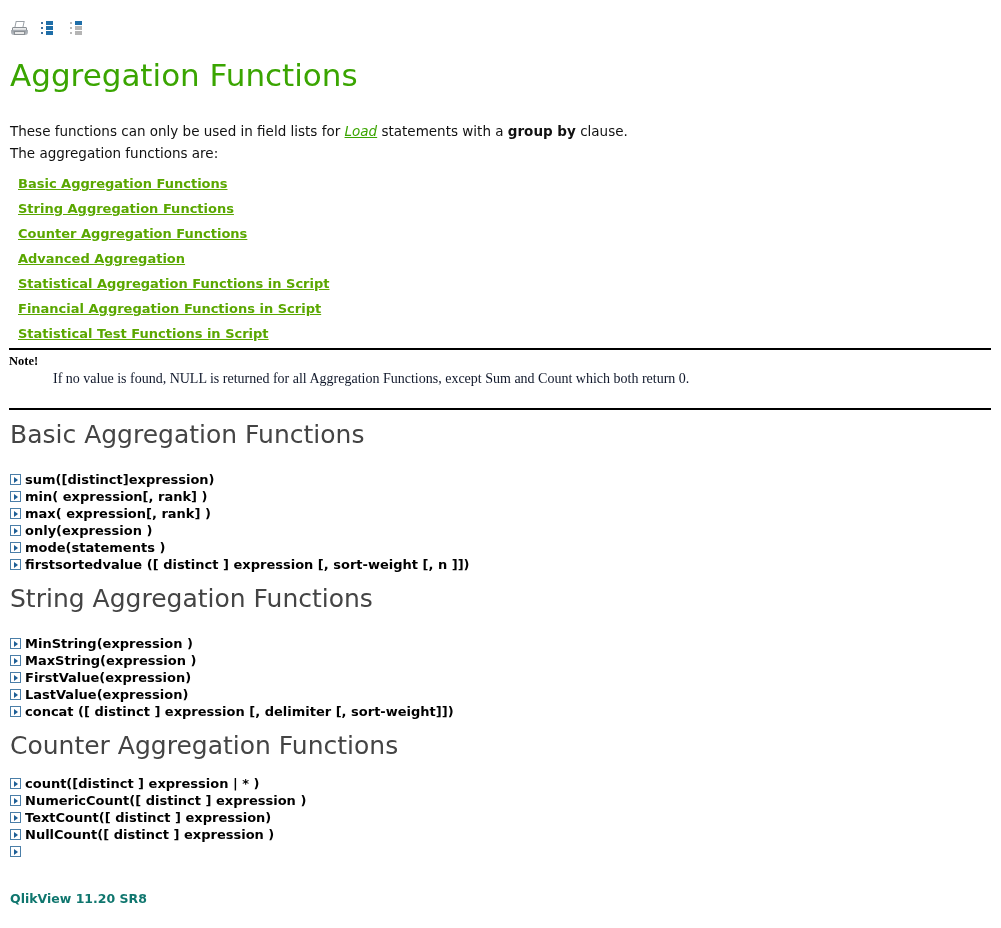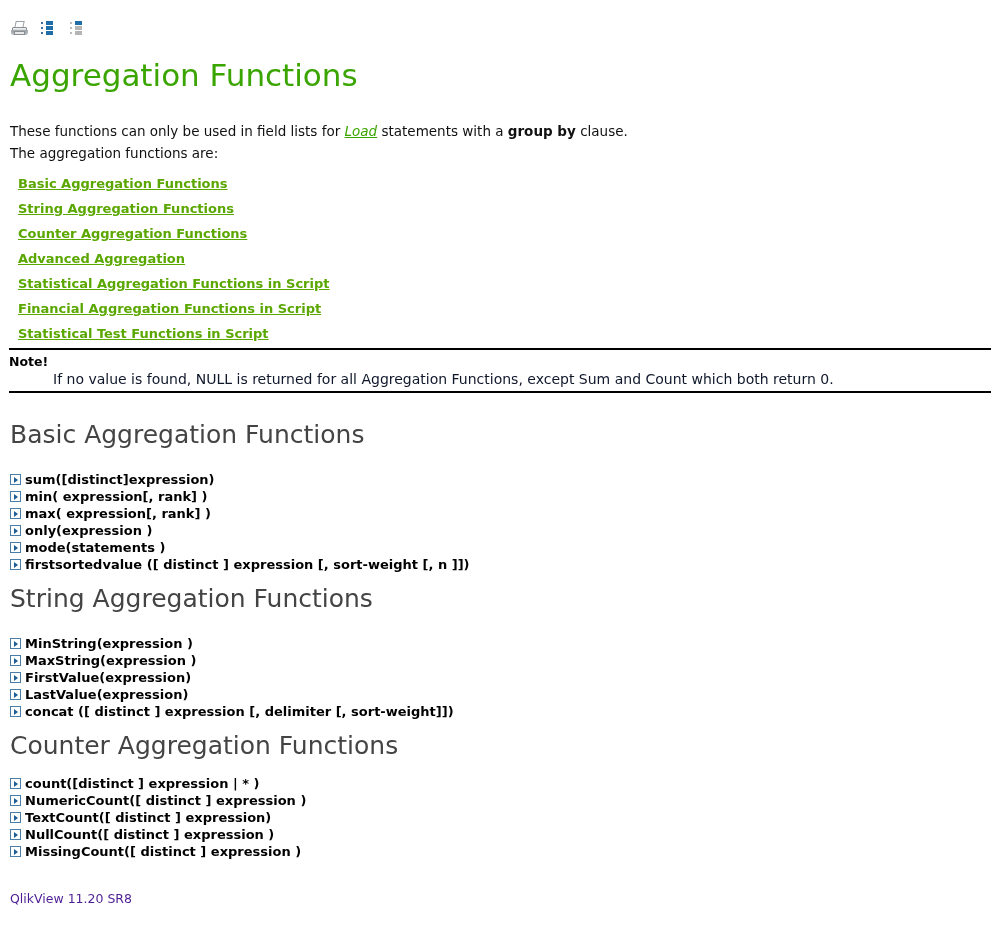--- a/index.html
+++ b/index.html
@@ -132,22 +132,23 @@
   }
 
   
   .note {
     position: absolute;
     left: 9px;
     top: 348px;
     width: 982px;
     border-top: 2px solid #000;
     border-bottom: 2px solid #000;
-    padding: 3px 0 3px 0;
-    box-sizing: border-box;
+    padding: 3px 0 20px 0;
+    box-sizing: border-box;
+    font-family: Liberation Serif, serif;
   }
   .note .note-title {
     font-size: 12.5px;
     font-weight: bold;
     line-height: 17px;
     color: #000;
   }
   .note .note-body {
     font-size: 14px;
     line-height: 18px;
@@ -199,21 +200,22 @@
     font-size: 13px;
     cursor: pointer;
   }
 
   
   .footer {
     position: absolute;
     left: 10px;
     top: 891px;
     font-size: 12.5px;
-    color: #4c1d95;
+    color: #0f766e;
+    font-weight: bold;
   }
 </style>
 </head>
 <body>
 
 <div class="toolbar">
   <span class="tb-icon" title="Print">
     <span class="printer-paper"></span>
     <span class="printer-body"></span>
     <span class="printer-gray"></span>
@@ -335,18 +337,17 @@
     <li>
       <span class="expander"></span>
       <span class="fn-name">TextCount([ distinct ] expression)</span>
     </li>
     <li>
       <span class="expander"></span>
       <span class="fn-name">NullCount([ distinct ] expression )</span>
     </li>
     <li>
       <span class="expander"></span>
-      <span class="fn-name">MissingCount([ distinct ] expression )</span>
     </li>
   </ul>
 </section>
 
 <div class="footer">QlikView 11.20 SR8</div>
 
 </body></html>

